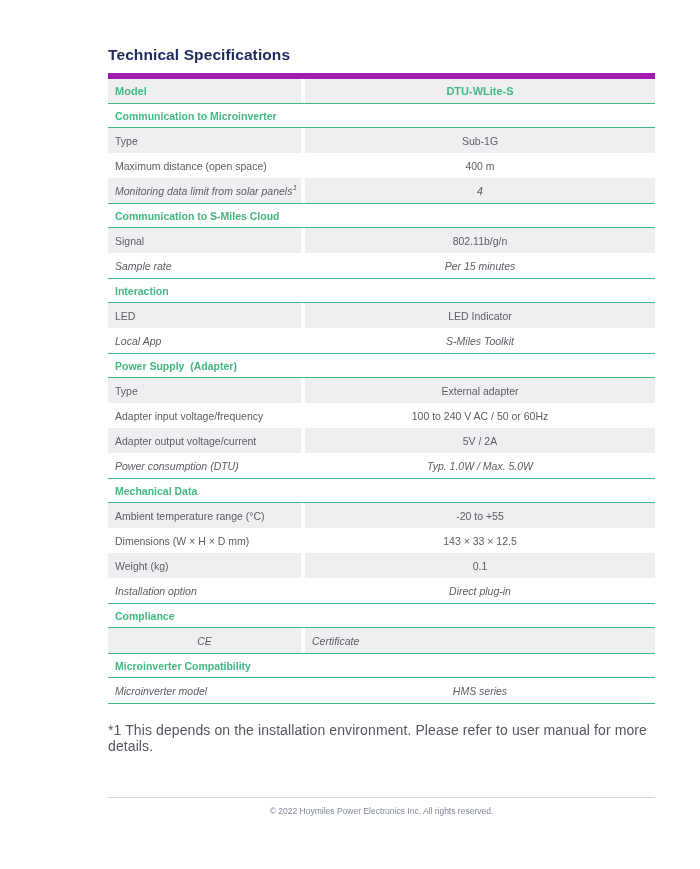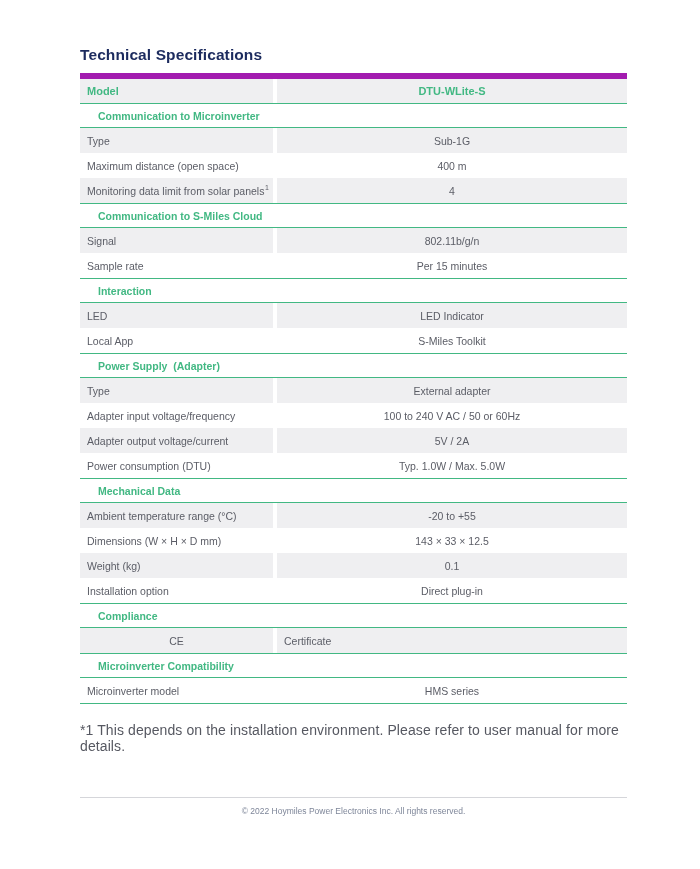--- a/index.html
+++ b/index.html
@@ -6,21 +6,21 @@
   body {
     width: 700px;
     height: 869px;
     background: #ffffff;
     font-family: "Liberation Sans", "DejaVu Sans", sans-serif;
     overflow: hidden;
   }
   .doc {
     width: 547px;
     margin: 0;
-    padding: 45px 0 0 80px;
+    padding: 45px 0 0 108px;
   }
   .title {
     color: #1c2b5e;
     font-size: 15.5px;
     font-weight: 700;
     line-height: 19px;
     margin: 0 0 9px 0;
     letter-spacing: 0.1px;
   }
   .spec-table {
@@ -58,23 +58,22 @@
     display: flex;
     align-items: center;
     padding-left: 7px;
     border-bottom: 1.5px solid #42b883;
   }
   .section-header .sec-title {
     color: #42b883;
     font-weight: 700;
     font-size: 10.5px;
     white-space: pre-wrap;
-    margin-left: 11px;
-  }
-  .sec-end { border-bottom: 1.5px solid #42b883; }
+  }
+  .sec-end { border-bottom: 1.5px solid #42b883; font-style: italic; }
   .sup {
     font-size: 7px;
     color: #5b5d66;
     line-height: 1;
     margin-left: 0.5px;
     align-self: flex-start;
     margin-top: 6px;
   }
   .footnote {
     margin-top: 18px;

